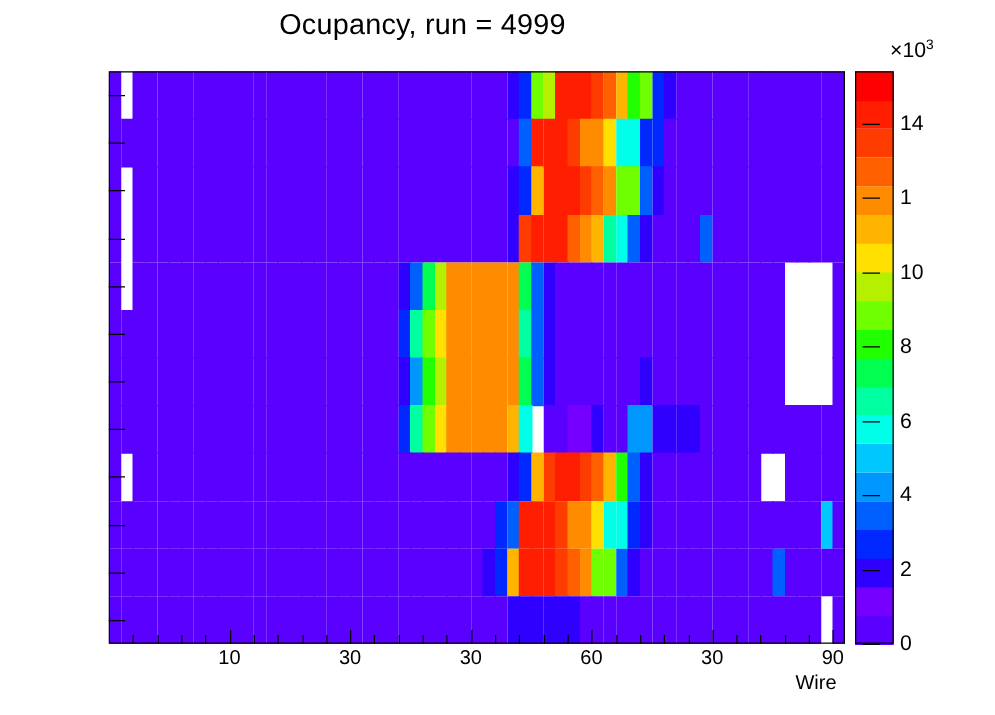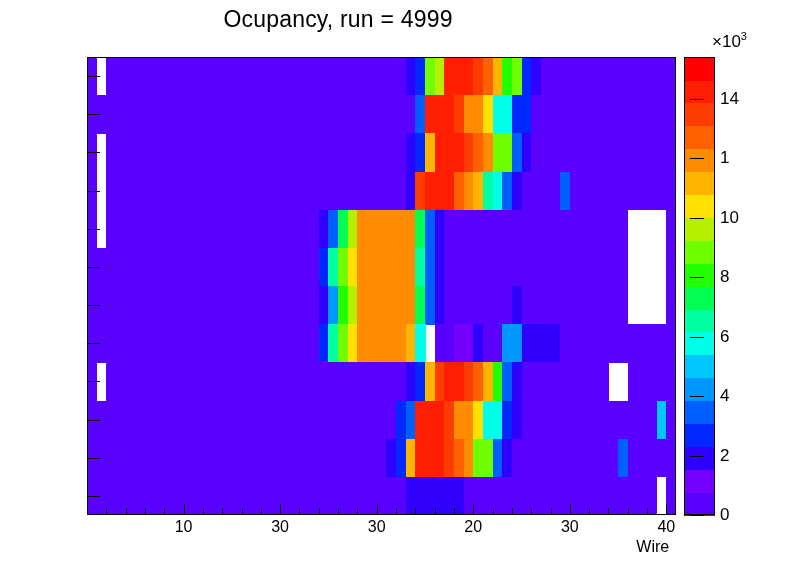--- a/index.html
+++ b/index.html
@@ -809,23 +809,23 @@
       <div class="xtick minor" style="left:550.5px;"></div>
       <div class="xtick major" style="left:569.8px;"></div>
       <div class="xtick minor" style="left:589.1px;"></div>
       <div class="xtick minor" style="left:608.4px;"></div>
       <div class="xtick minor" style="left:627.7px;"></div>
       <div class="xtick minor" style="left:647.0px;"></div>
       <div class="xtick major" style="left:666.3px;"></div>
       <div class="xnum" style="left:183.6px;">10</div>
       <div class="xnum" style="left:280.1px;">30</div>
       <div class="xnum" style="left:376.7px;">30</div>
-      <div class="xnum" style="left:473.2px;">20</div>
+      <div class="xnum" style="left:473.2px;">60</div>
       <div class="xnum" style="left:569.8px;">30</div>
-      <div class="xnum" style="left:666.3px;">40</div>
+      <div class="xnum" style="left:666.3px;">90</div>
     </div>
 
   <div id="xtitle" style="left: 636.344px;">Wire</div>
 
   <div id="palette">
       <div class="pband" style="top:435.10px;height:23.50px;background:#5900ff;"></div>
       <div class="pband" style="top:412.20px;height:23.50px;background:#7500ff;"></div>
       <div class="pband" style="top:389.30px;height:23.50px;background:#3000ff;"></div>
       <div class="pband" style="top:366.40px;height:23.50px;background:#0028ff;"></div>
       <div class="pband" style="top:343.50px;height:23.50px;background:#0060ff;"></div>

